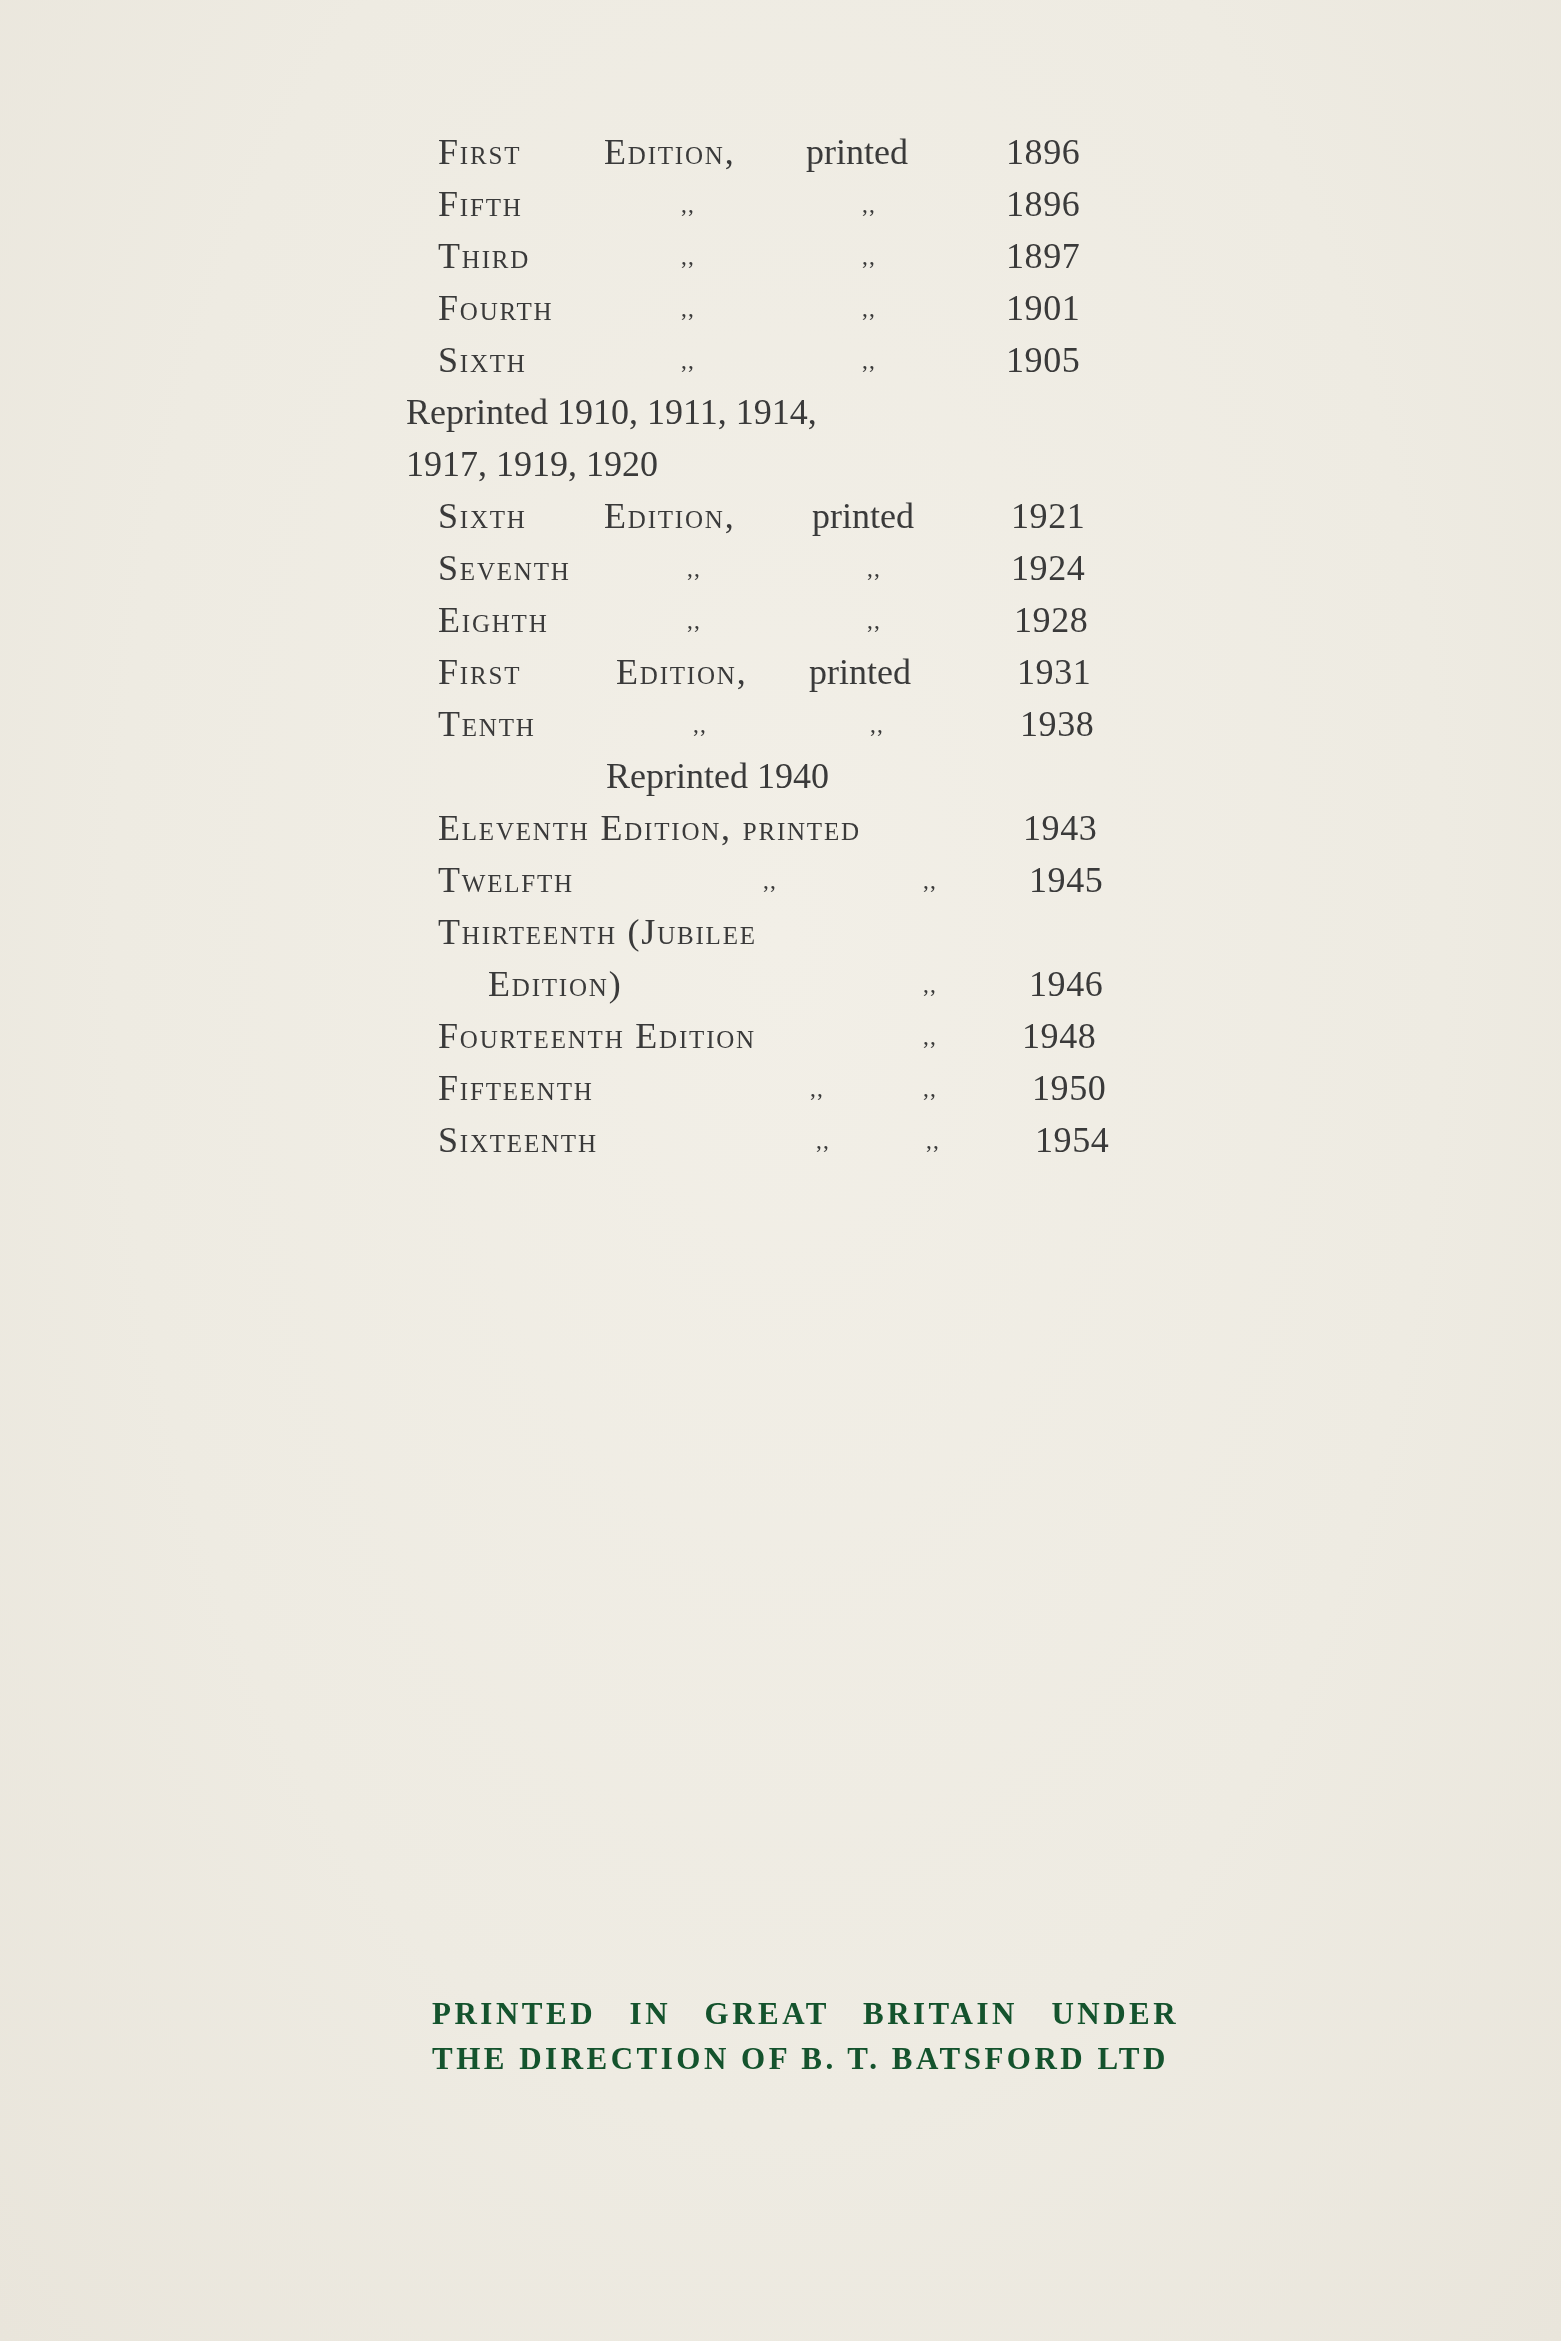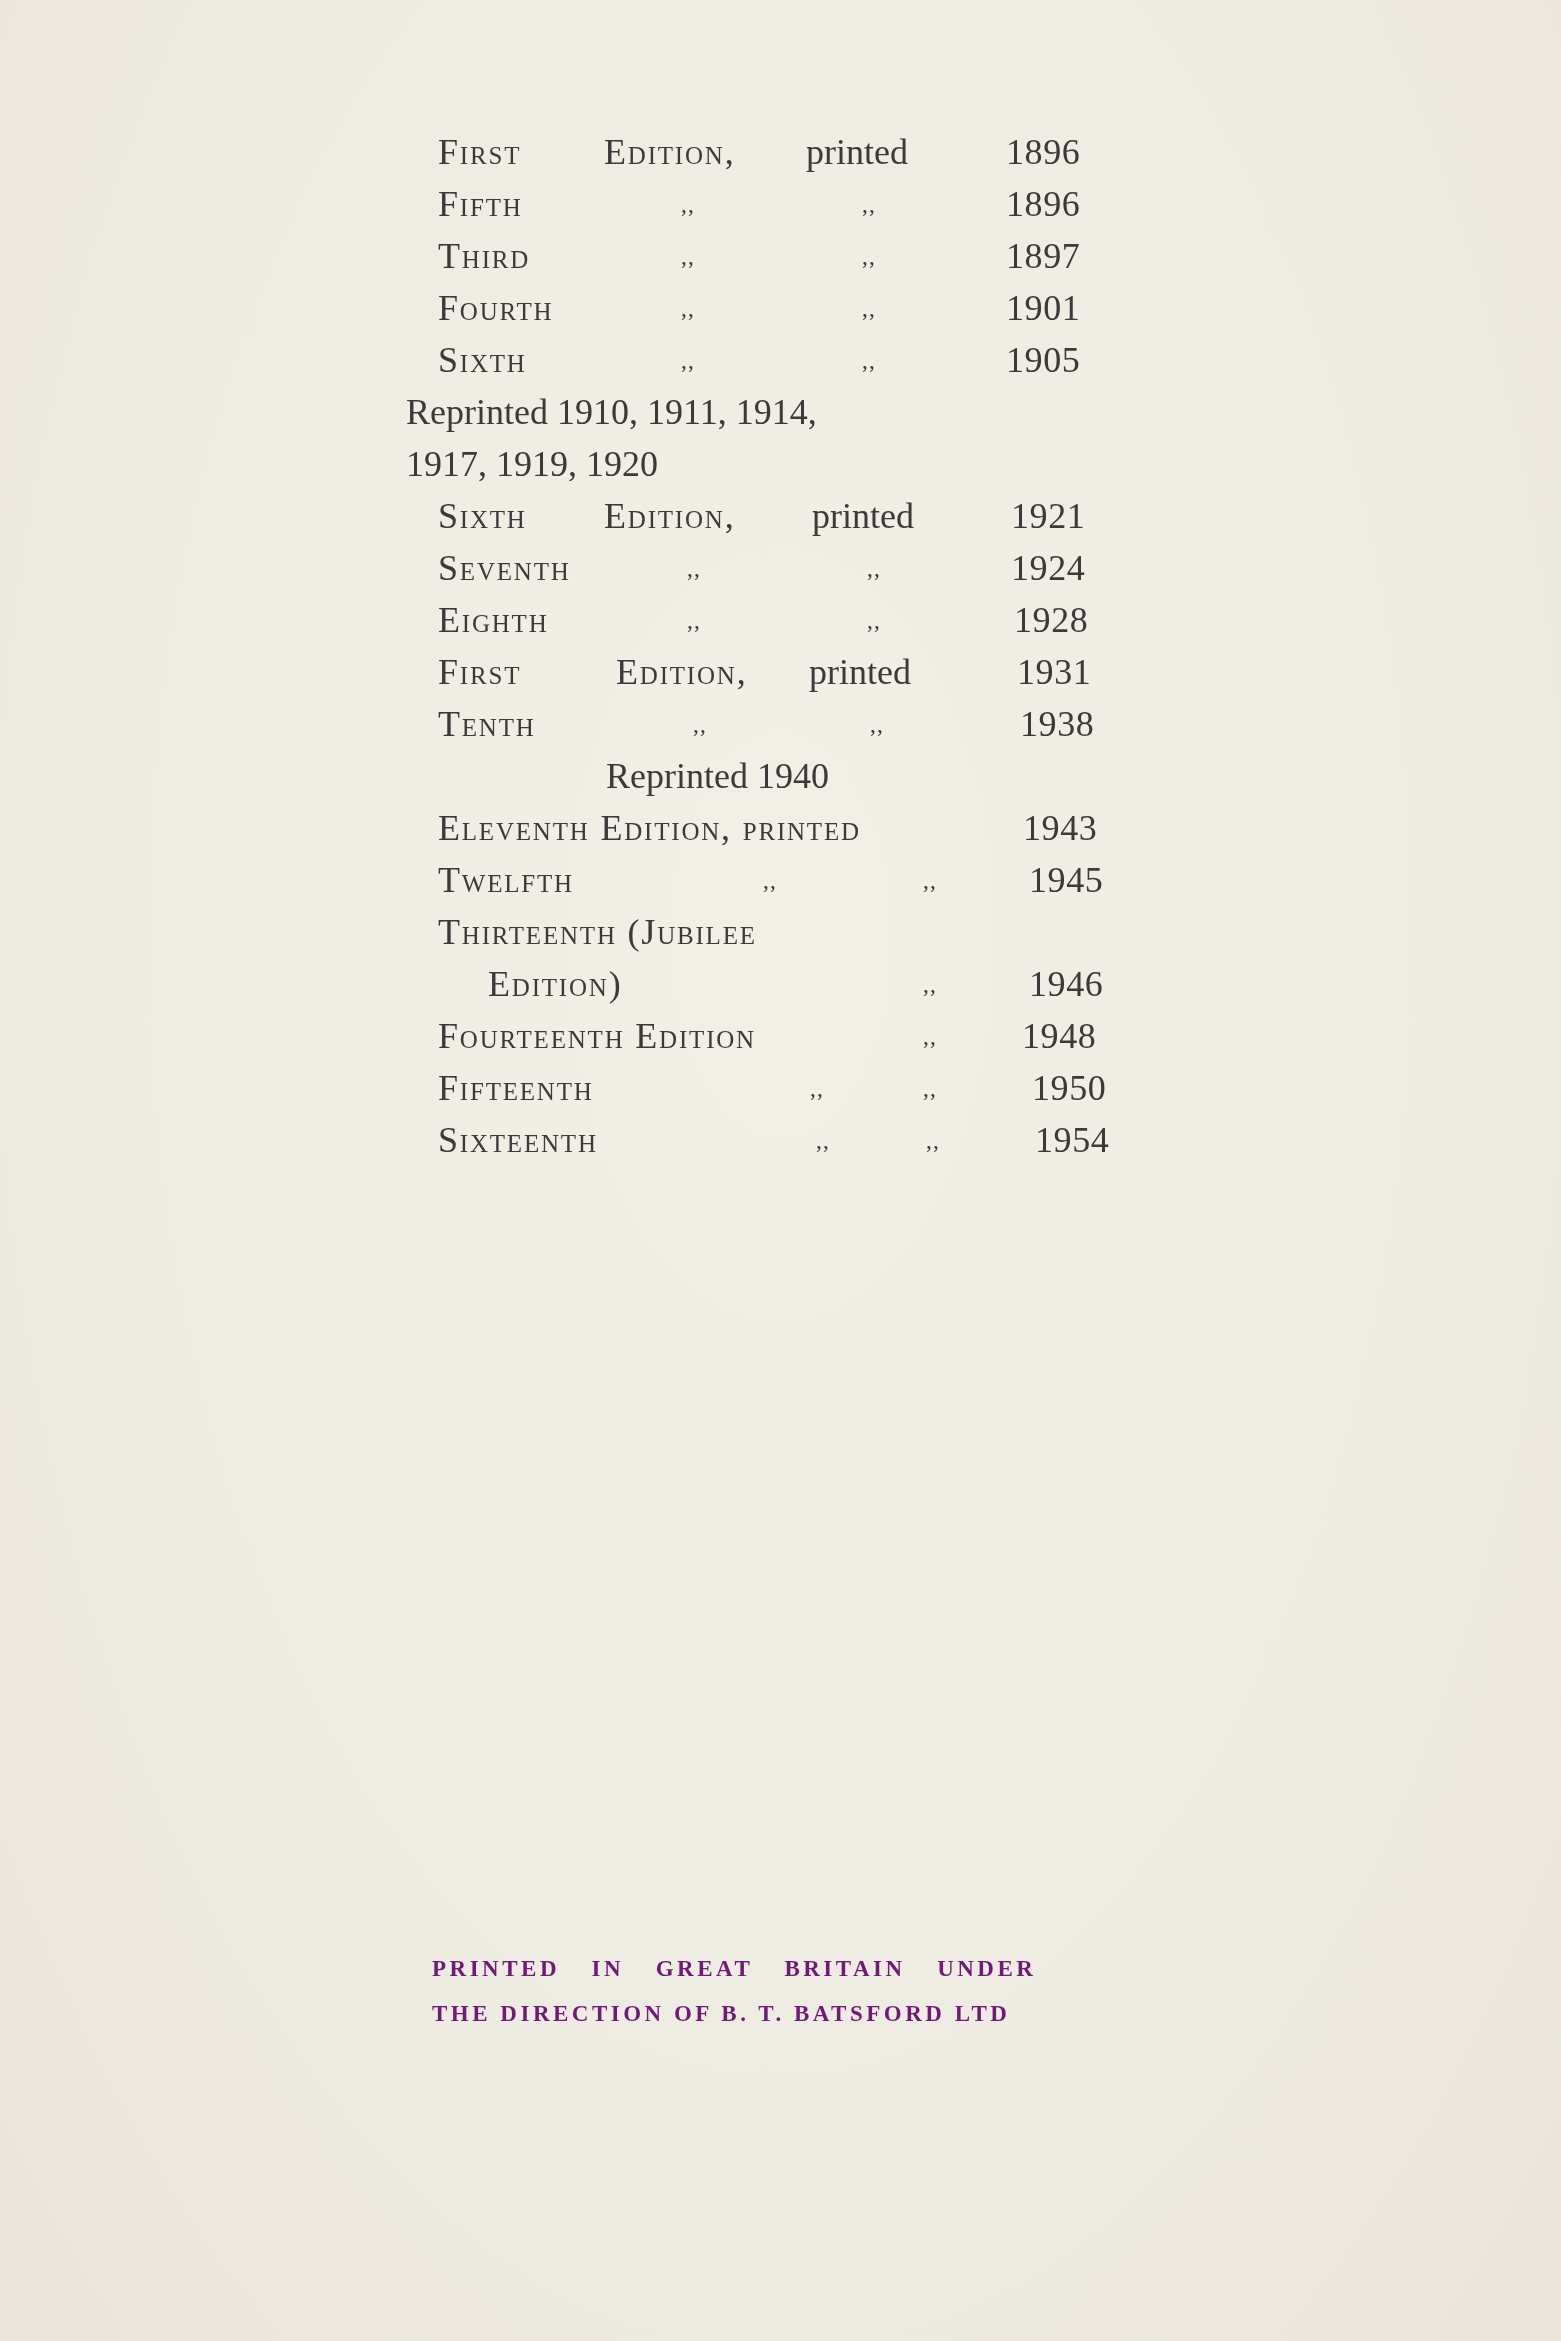--- a/index.html
+++ b/index.html
@@ -89,26 +89,26 @@
       text-align: left;
       padding-left: 200px;
     }
     .indent {
       padding-left: 50px;
     }
 
     .imprint {
       position: absolute;
       left: 432px;
-      top: 1946px;
+      top: 1991px;
       font-family: "Liberation Serif", serif;
       font-weight: bold;
-      font-size: 23px;
+      font-size: 31px;
       letter-spacing: 3.5px;
-      color: #701a75;
+      color: #14532d;
       line-height: 45px;
     }
     .imprint .line1 {
       word-spacing: 22.3px;
     }
   </style>
 </head>
 <body>
 
 <div class="paper"></div>

